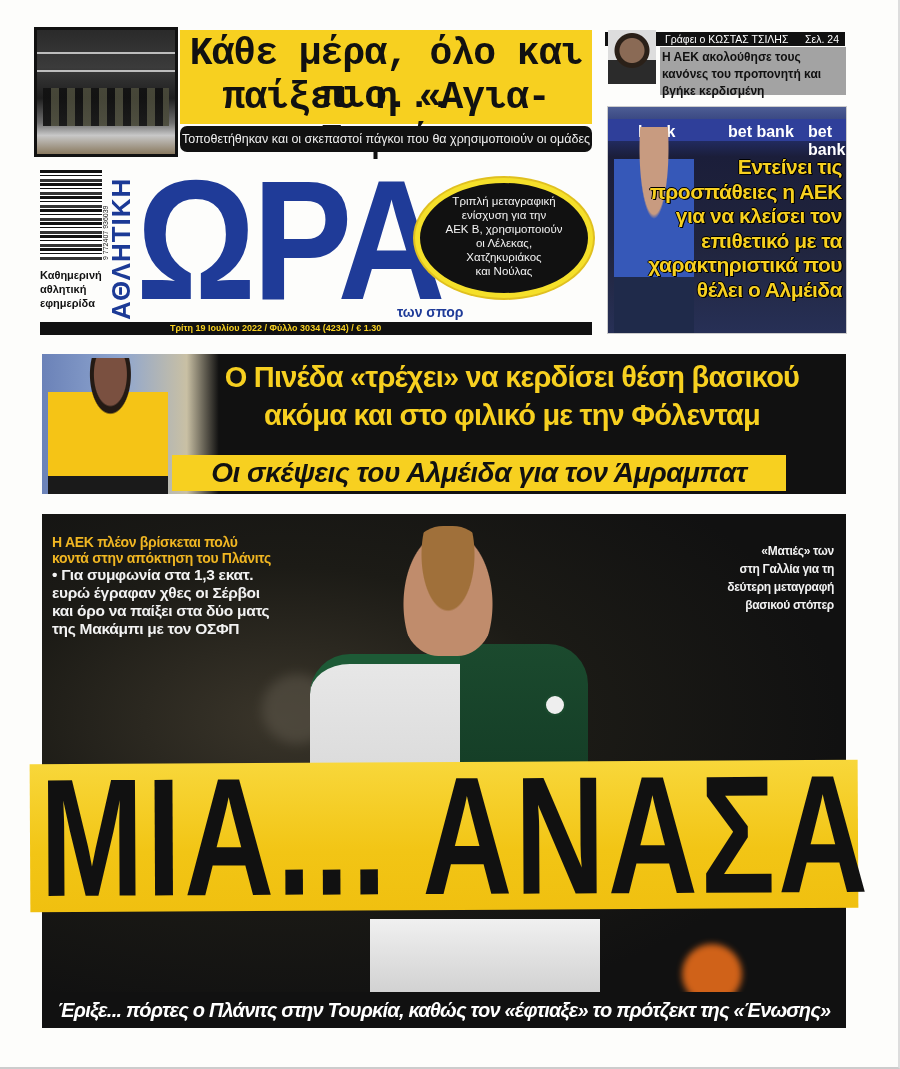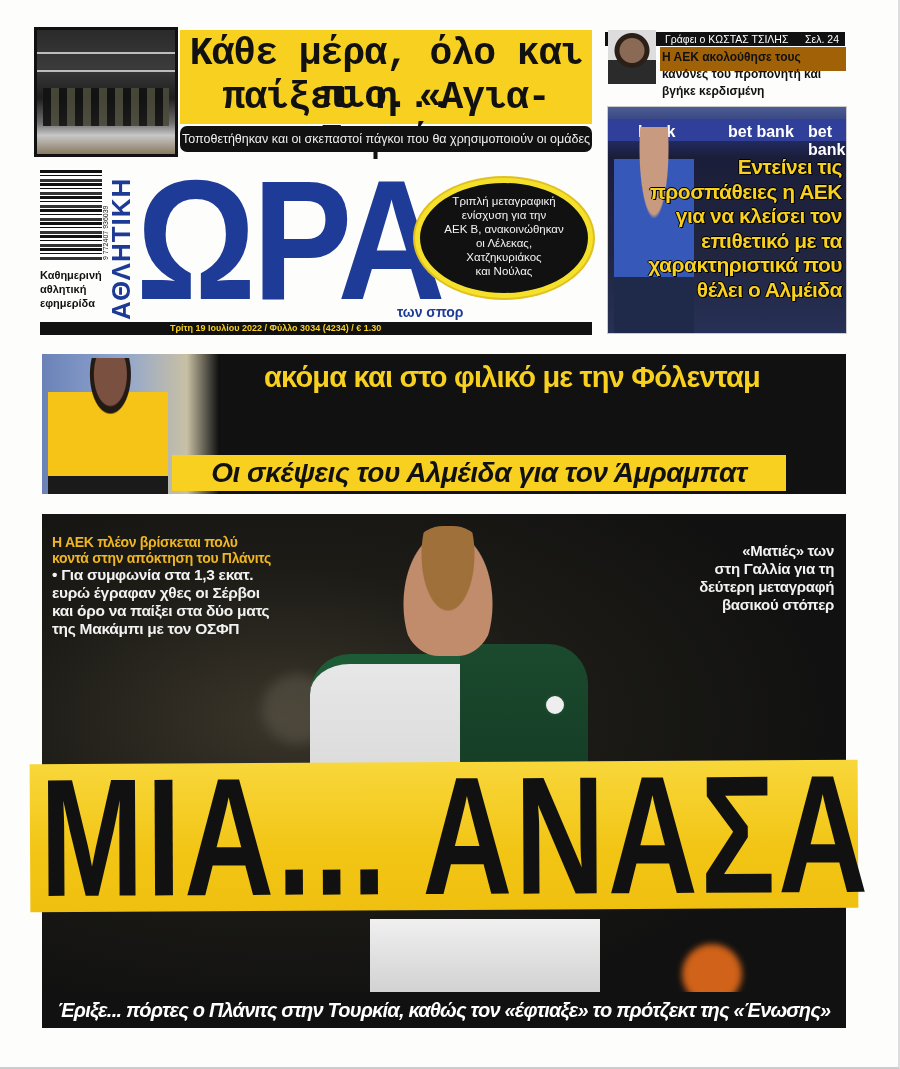--- a/index.html
+++ b/index.html
@@ -17,21 +17,21 @@
   .top-headline .l1, .top-headline .l2 { position:absolute; left:0; width:412px; text-align:center; color:#111; font-weight:bold; font-size:38px; letter-spacing:-1px;font-family:Liberation Mono, monospace; }
   .top-headline .l1 { top: 2px; }
   .top-headline .l2 { top: 46px; }
   .top-sub { left: 180px; top: 126px; width: 412px; height: 26px; background: #111; color: #f0f0f0; font-size: 12.5px; line-height: 26px; text-align: center; border-radius: 7px; }
 
   
   .col-head { left: 605px; top: 32px; width: 240px; height: 14px; background: #111; color: #fff; font-size: 10.5px; line-height: 14px; }
   .col-head .author { position:absolute; left:60px; }
   .col-head .page-ref { position:absolute; right:6px; }
   .col-avatar { left: 608px; top: 30px; width: 48px; height: 54px; background: radial-gradient(circle at 50% 38%, #8a6a55 0 12px, #2a2018 13px 17px, transparent 18px), linear-gradient(180deg,#ddd 0 55%,#2b2b2b 55% 100%); }
-  .col-box { left: 660px; top: 47px; width: 186px; height: 24px; background: #a16207; color:#111; font-weight:bold; font-size: 12px; line-height: 17px; padding: 2px 0 0 2px; }
+  .col-box { left: 660px; top: 47px; width: 186px; height: 48px; background: #a3a3a3; color:#111; font-weight:bold; font-size: 12px; line-height: 17px; padding: 2px 0 0 2px; }
 
   
   .coach-photo { left: 607px; top: 106px; width: 240px; height: 228px; background: linear-gradient(180deg,#4d5d94 0%,#24306f 12%,#1b1e3a 22%,#20243c 60%,#273056 100%); overflow: hidden; border: 1px solid #ccc; }
   .coach-photo .banner { position:absolute; left:0; right:0; top:12px; height:22px; background:#2f3f9a; color:#fff; font-size:16px; font-weight:bold; }
   .coach-photo .banner span { position:absolute; top:4px; }
   .coach-photo .coach { position:absolute; left:6px; top:20px; width:80px; height:210px; background: radial-gradient(ellipse at 50% 10%, #c89b80 0 14px, transparent 15px), linear-gradient(180deg, transparent 0 32px, #3658b8 32px 150px, #1f2a4a 150px 210px); border-radius: 20px 20px 0 0; }
   .coach-text { position:absolute; right: 4px; top: 48px; width: 234px; text-align: right; color: #f7d020; font-weight: bold; font-size: 21px; line-height: 24.5px; text-shadow: 1px 1px 0 #000, -1px 0 0 #000, 0 -1px 0 #000, 1px 0 0 #000; letter-spacing:-0.5px; }
 
   
   .barcode { left: 40px; top: 170px; width: 62px; height: 90px; background: repeating-linear-gradient(180deg,#111 0 3px,#fff 3px 5px,#111 5px 6px,#fff 6px 9px,#333 9px 12px,#fff 12px 13px); }
@@ -58,21 +58,21 @@
   .feature .glow2 { position:absolute; left: 640px; top: 430px; width: 60px; height: 60px; border-radius:50%; background: #e56b1a; filter: blur(3px); opacity:.9; }
   .feature .player-head { position:absolute; left: 358px; top: 12px; width: 96px; height: 130px; border-radius: 45% 45% 40% 40%; background: radial-gradient(ellipse at 50% 22%, #a0703a 0 26px, transparent 27px), radial-gradient(ellipse at 50% 60%, #c08c6c 0 44px, transparent 45px); }
   .feature .shirt-w { position:absolute; left: 268px; top: 140px; width: 150px; height: 230px; background: linear-gradient(180deg,#e7e7e7,#cfcfcf); border-radius: 40px 0 0 0; border-top: 10px solid #1d5a36; }
   .feature .shirt-g { position:absolute; left: 418px; top: 130px; width: 128px; height: 240px; background: linear-gradient(180deg,#1b4a2e,#0f3320); border-radius: 0 40px 0 0; }
   .feature .shorts { position:absolute; left: 328px; top: 405px; width: 230px; height: 80px; background: linear-gradient(180deg,#f0f0f0,#cfcfcf); }
   .feature .badge-crest { position:absolute; left: 502px; top: 180px; width: 22px; height: 22px; border-radius:50%; background: #eee; border: 2px solid #1b4a2e; }
 
   .feat-left { position:absolute; left: 10px; top: 20px; width: 280px; }
   .feat-left .kicker { color: #f0b622; font-weight: bold; font-size: 14px; line-height: 16px; letter-spacing: -0.3px; }
   .feat-left .body { color: #f2f2f2; font-weight: bold; font-size: 15.5px; line-height: 18px; letter-spacing: -0.3px; }
-  .feat-right { position:absolute; right: 12px; top: 28px; width: 220px; text-align:right; color: #f2f2f2; font-weight: bold; font-size: 15px; line-height: 18px; letter-spacing: -0.3px; }
+  .feat-right { position:absolute; right: 12px; top: 28px; width: 220px; text-align:right; color: #f2f2f2; font-weight: bold; font-size: 12px; line-height: 18px; letter-spacing: -0.3px; }
 
   .big-banner { left: 30px; top: 762px; width: 828px; height: 148px; background: linear-gradient(180deg,#f8d73a,#f2c515 60%,#f0c010); transform: rotate(-0.3deg); }
   .big-banner .txt { position:absolute; left: 10px; top: -6px; color: #111; font-weight: bold; font-size: 168px; line-height: 160px; letter-spacing: 4px; transform: scaleX(0.74); transform-origin: left top; white-space: nowrap; }
 
   .caption { left: 42px; top: 992px; width: 804px; height: 36px; background: #111; color: #fff; font-style: italic; font-weight: bold; font-size: 20px; line-height: 36px; text-align: center; letter-spacing: -0.8px; }
 </style>
 </head>
 <body>
 
 <div class="page">
@@ -123,29 +123,30 @@
     <span>ΑΘΛΗΤΙΚΗ</span>
   </div>
   <div class="abs logo">ΩΡΑ</div>
   <div class="abs logo-sub">των σπορ</div>
   <div class="abs masthead-rule"></div>
   <div class="abs date-bar">Τρίτη 19 Ιουλίου 2022 / Φύλλο 3034 (4234) / € 1.30</div>
 
   <div class="abs circle">
     <div>Τριπλή μεταγραφική</div>
     <div>ενίσχυση για την</div>
-    <div>ΑΕΚ Β, ανακοινώθηκαν</div>
+    <div>ΑΕΚ Β, χρησιμοποιούν</div>
     <div>οι Λέλεκας,</div>
     <div>Χατζηκυριάκος</div>
     <div>και Νούλας</div>
   </div>
 
   <div class="abs mid-banner">
     <div class="player"></div>
     <div class="headline">
+      <div>Ο Πινέδα «τρέχει» να κερδίσει θέση βασικού</div>
       <div>ακόμα και στο φιλικό με την Φόλενταμ</div>
     </div>
     <div class="sub">Οι σκέψεις του Αλμέιδα για τον Άμραμπατ</div>
   </div>
 
   <div class="abs feature">
     <div class="glow1"></div>
     <div class="glow2"></div>
     <div class="shirt-w"></div>
     <div class="shirt-g"></div>

